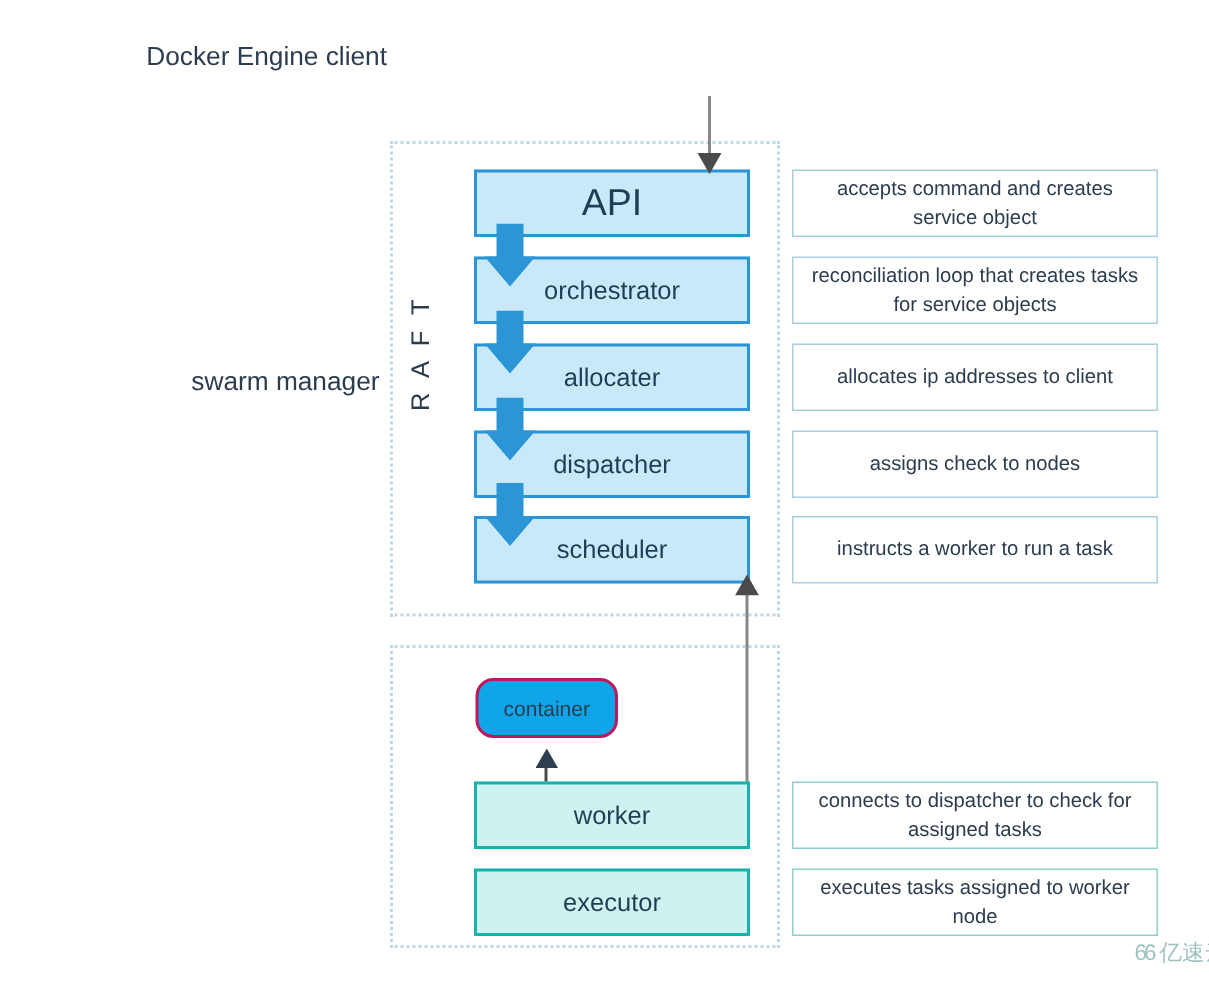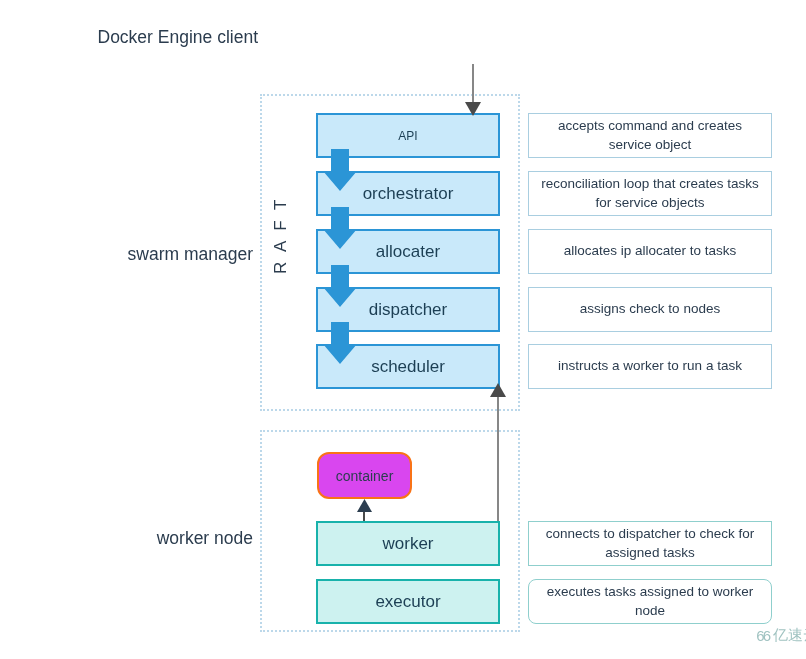--- a/index.html
+++ b/index.html
@@ -70,40 +70,40 @@
     left: 288px;
     width: 184px;
     height: 45px;
     background: #c9e9fa;
     border: 2px solid #2b95d6;
     display: flex; align-items: center; justify-content: center;
     color: #1c3f54;
     font-size: 17px;
     z-index: 3;
   }
-  .stage-box.api { font-size: 12px; }
+  .stage-box.api { font-size: 25px; }
 
   
   .wstage-box {
     left: 288px;
     width: 184px;
     height: 45px;
     background: #cdf2f0;
     border: 2px solid #18b2ab;
     display: flex; align-items: center; justify-content: center;
     color: #1c3f54;
     font-size: 17px;
     z-index: 3;
   }
 
   
   #container-box {
-    left: 289px; top: 452px; width: 95px; height: 47px;
-    background: #d946ef;
-    border: 2px solid #f97316;
+    left: 289px; top: 452px; width: 95px; height: 40px;
+    background: #0ea5e9;
+    border: 2px solid #be185d;
     border-radius: 12px;
     display: flex; align-items: center; justify-content: center;
     color: #2c3e50;
     font-size: 14px;
     z-index: 4;
   }
 
   
   .note-box {
     left: 500px;
@@ -177,40 +177,39 @@
   </svg>
   <svg class="abs blue-arrow" style="top:265px;" viewBox="0 0 34 42">
     <polygon points="8,0 26,0 26,22 34,22 17,42 0,22 8,22" fill="#2b95d6"></polygon>
   </svg>
   <svg class="abs blue-arrow" style="top:322px;" viewBox="0 0 34 42">
     <polygon points="8,0 26,0 26,22 34,22 17,42 0,22 8,22" fill="#2b95d6"></polygon>
   </svg>
 
   <div class="abs note-box" style="top:113px; height:45px;">accepts command and creates service object</div>
   <div class="abs note-box" style="top:171px; height:45px;">reconciliation loop that creates tasks for service objects</div>
-  <div class="abs note-box" style="top:229px; height:45px;">allocates ip allocater to tasks</div>
+  <div class="abs note-box" style="top:229px; height:45px;">allocates ip addresses to client</div>
   <div class="abs note-box" style="top:287px; height:45px;">assigns check to nodes</div>
   <div class="abs note-box" style="top:344px; height:45px;">instructs a worker to run a task</div>
 
   <div class="abs group-box" id="worker-group"></div>
 
-  <div class="abs caption" style="left:20px; top:528px; width:205px;">worker node</div>
 
   <div class="abs" id="container-box">container</div>
 
   <div class="abs grey-line" style="left:335px; top:509px; width:2px; height:14px; background:#4a4a4a;"></div>
   <svg class="abs" style="left:329px; top:499px; width:15px; height:13px; z-index:4;" viewBox="0 0 15 13">
     <polygon points="7.5,0 15,13 0,13" fill="#2c3e50"></polygon>
   </svg>
 
   <div class="abs wstage-box" style="top:521px;">worker</div>
   <div class="abs wstage-box" style="top:579px;">executor</div>
 
   <div class="abs note-box teal" style="top:521px; height:45px;">connects to dispatcher to check for assigned tasks</div>
-  <div class="abs note-box teal" style="top:579px; height:45px;border-radius:8px;">executes tasks assigned to worker node</div>
+  <div class="abs note-box teal" style="top:579px; height:45px;">executes tasks assigned to worker node</div>
 
   <div class="abs grey-line" style="left:469px; top:392px; width:2px; height:131px;"></div>
   <svg class="abs" style="left:462px; top:383px; width:16px; height:14px; z-index:4;" viewBox="0 0 16 14">
     <polygon points="8,0 16,14 0,14" fill="#4a4a4a"></polygon>
   </svg>
 
   <div class="abs" id="watermark">
     <span class="wm-mark">66</span>
     <span>亿速云</span>
   </div>

